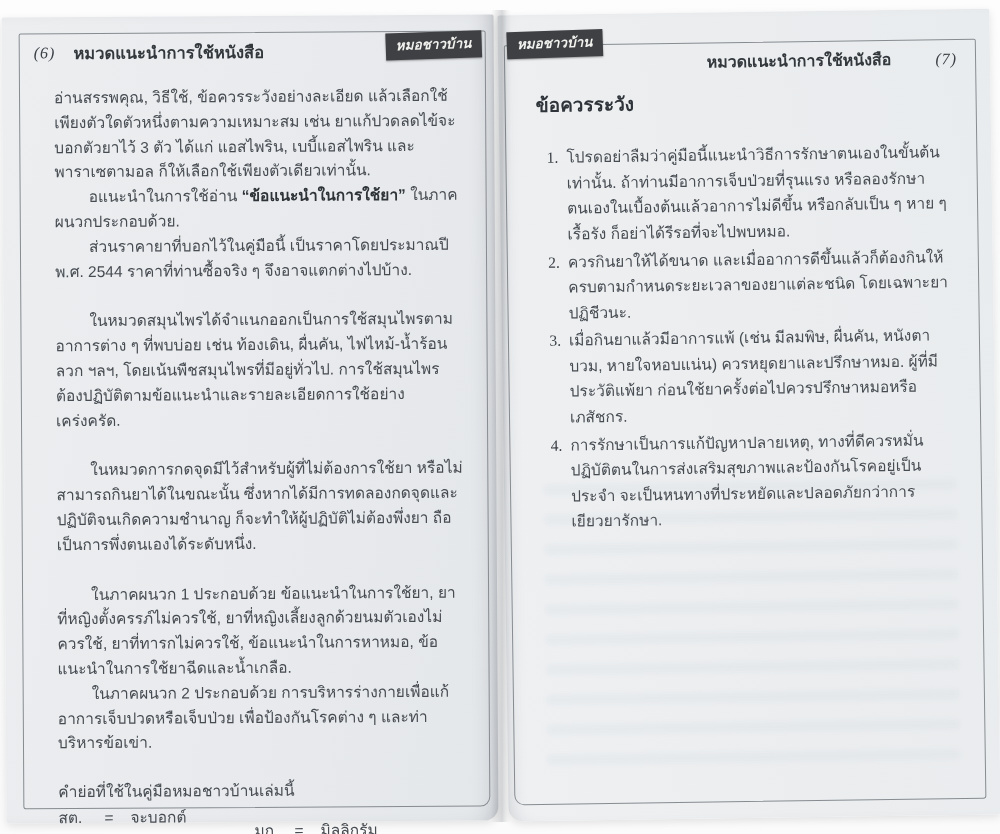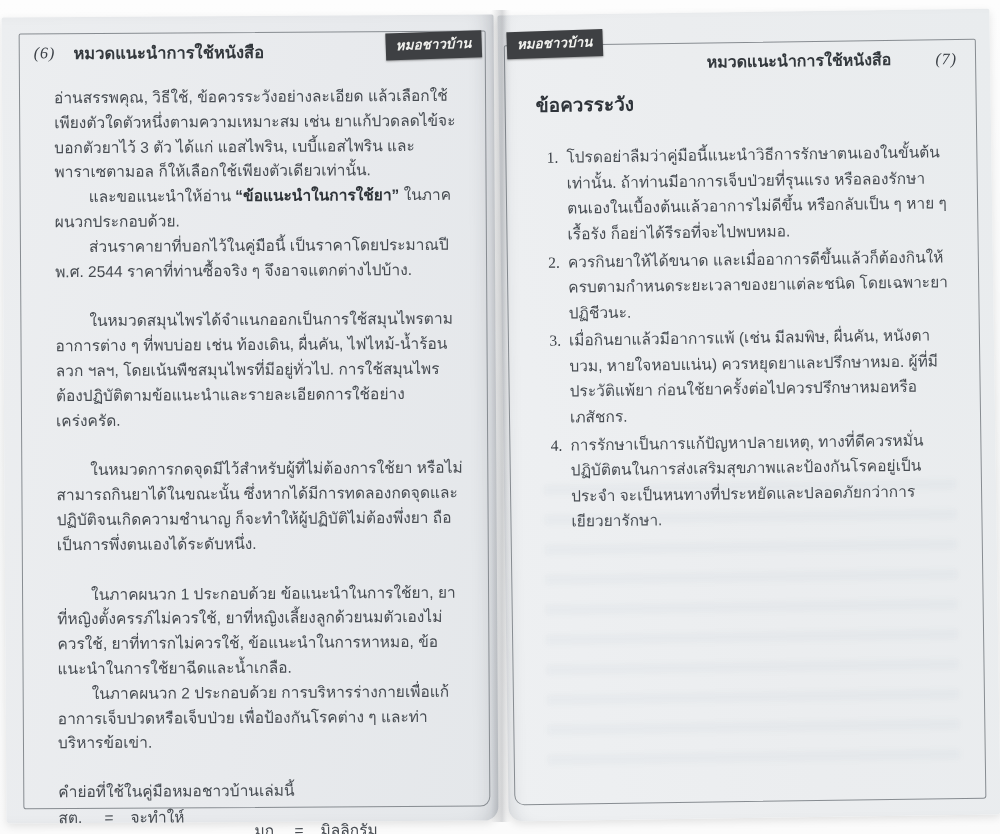--- a/index.html
+++ b/index.html
@@ -117,34 +117,34 @@
   <div class="page page-left">
     <div class="frame frame-left">
       <div class="runhead">
         <span class="pnum">(6)</span>
         <span class="ptitle">หมวดแนะนำการใช้หนังสือ</span>
         <span class="badge badge-left">หมอชาวบ้าน</span>
       </div>
 
       <div class="lp-body">
         <p class="noindent">อ่านสรรพคุณ, วิธีใช้, ข้อควรระวังอย่างละเอียด แล้วเลือกใช้เพียงตัวใดตัวหนึ่งตามความเหมาะสม เช่น ยาแก้ปวดลดไข้จะบอกตัวยาไว้ 3 ตัว ได้แก่ แอสไพริน, เบบี้แอสไพริน และพาราเซตามอล ก็ให้เลือกใช้เพียงตัวเดียวเท่านั้น.</p>
-        <p><span>และขอแนะนำให้อ่าน </span><b>“ข้อแนะนำในการใช้ยา”</b><span> ในภาคผนวกประกอบด้วย.</span></p>
+        <p><span>อแนะนำในการใช้อ่าน </span><b>“ข้อแนะนำในการใช้ยา”</b><span> ในภาคผนวกประกอบด้วย.</span></p>
         <p>ส่วนราคายาที่บอกไว้ในคู่มือนี้ เป็นราคาโดยประมาณปี พ.ศ. 2544 ราคาที่ท่านซื้อจริง ๆ จึงอาจแตกต่างไปบ้าง.</p>
         <p class="gap">ในหมวดสมุนไพรได้จำแนกออกเป็นการใช้สมุนไพรตามอาการต่าง ๆ ที่พบบ่อย เช่น ท้องเดิน, ผื่นคัน, ไฟไหม้-น้ำร้อนลวก ฯลฯ, โดยเน้นพืชสมุนไพรที่มีอยู่ทั่วไป.  การใช้สมุนไพรต้องปฏิบัติตามข้อแนะนำและรายละเอียดการใช้อย่างเคร่งครัด.</p>
         <p class="gap">ในหมวดการกดจุดมีไว้สำหรับผู้ที่ไม่ต้องการใช้ยา หรือไม่สามารถกินยาได้ในขณะนั้น ซึ่งหากได้มีการทดลองกดจุดและปฏิบัติจนเกิดความชำนาญ ก็จะทำให้ผู้ปฏิบัติไม่ต้องพึ่งยา ถือเป็นการพึ่งตนเองได้ระดับหนึ่ง.</p>
         <p class="gap">ในภาคผนวก 1 ประกอบด้วย ข้อแนะนำในการใช้ยา, ยาที่หญิงตั้งครรภ์ไม่ควรใช้, ยาที่หญิงเลี้ยงลูกด้วยนมตัวเองไม่ควรใช้, ยาที่ทารกไม่ควรใช้, ข้อแนะนำในการหาหมอ, ข้อแนะนำในการใช้ยาฉีดและน้ำเกลือ.</p>
         <p>ในภาคผนวก 2 ประกอบด้วย การบริหารร่างกายเพื่อแก้อาการเจ็บปวดหรือเจ็บป่วย เพื่อป้องกันโรคต่าง ๆ และท่าบริหารข้อเข่า.</p>
 
         <div class="abbr">
           <p class="abbr-head noindent">คำย่อที่ใช้ในคู่มือหมอชาวบ้านเล่มนี้</p>
           <div class="abbr-col">
             <div class="abbr-row">
               <span class="abbr-key">สต.</span>
               <span class="abbr-eq">=</span>
-              <span class="abbr-val">จะทำให์</span>
+              <span class="abbr-val">จะบอกต์</span>
             </div>
 
           </div>
           <div class="abbr-col2">
             <div class="abbr-row">
               <span class="abbr-key">มก.</span>
               <span class="abbr-eq">=</span>
               <span class="abbr-val">มิลลิกรัม</span>
             </div>
 

